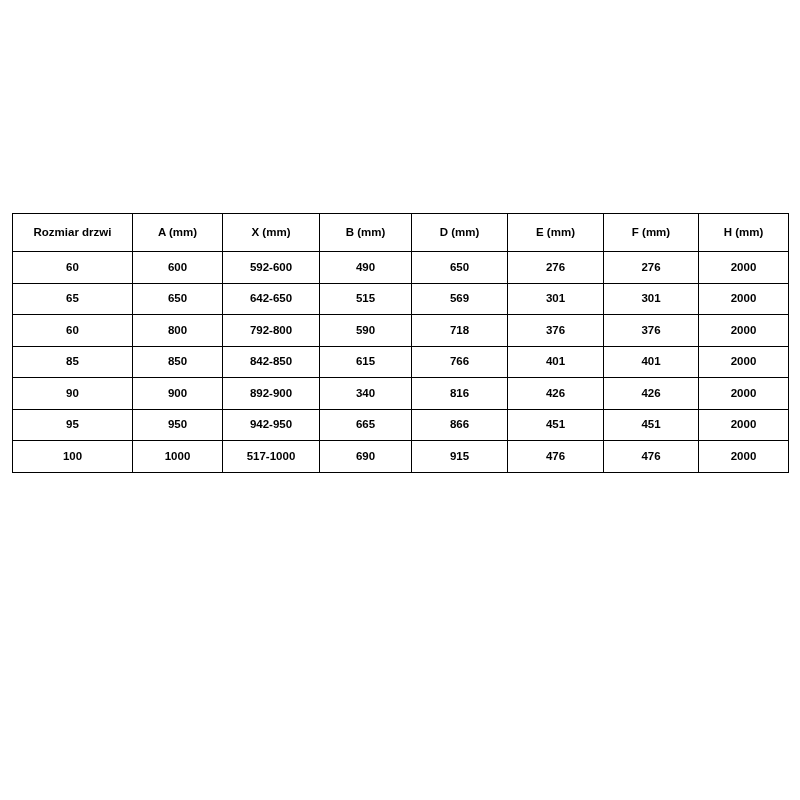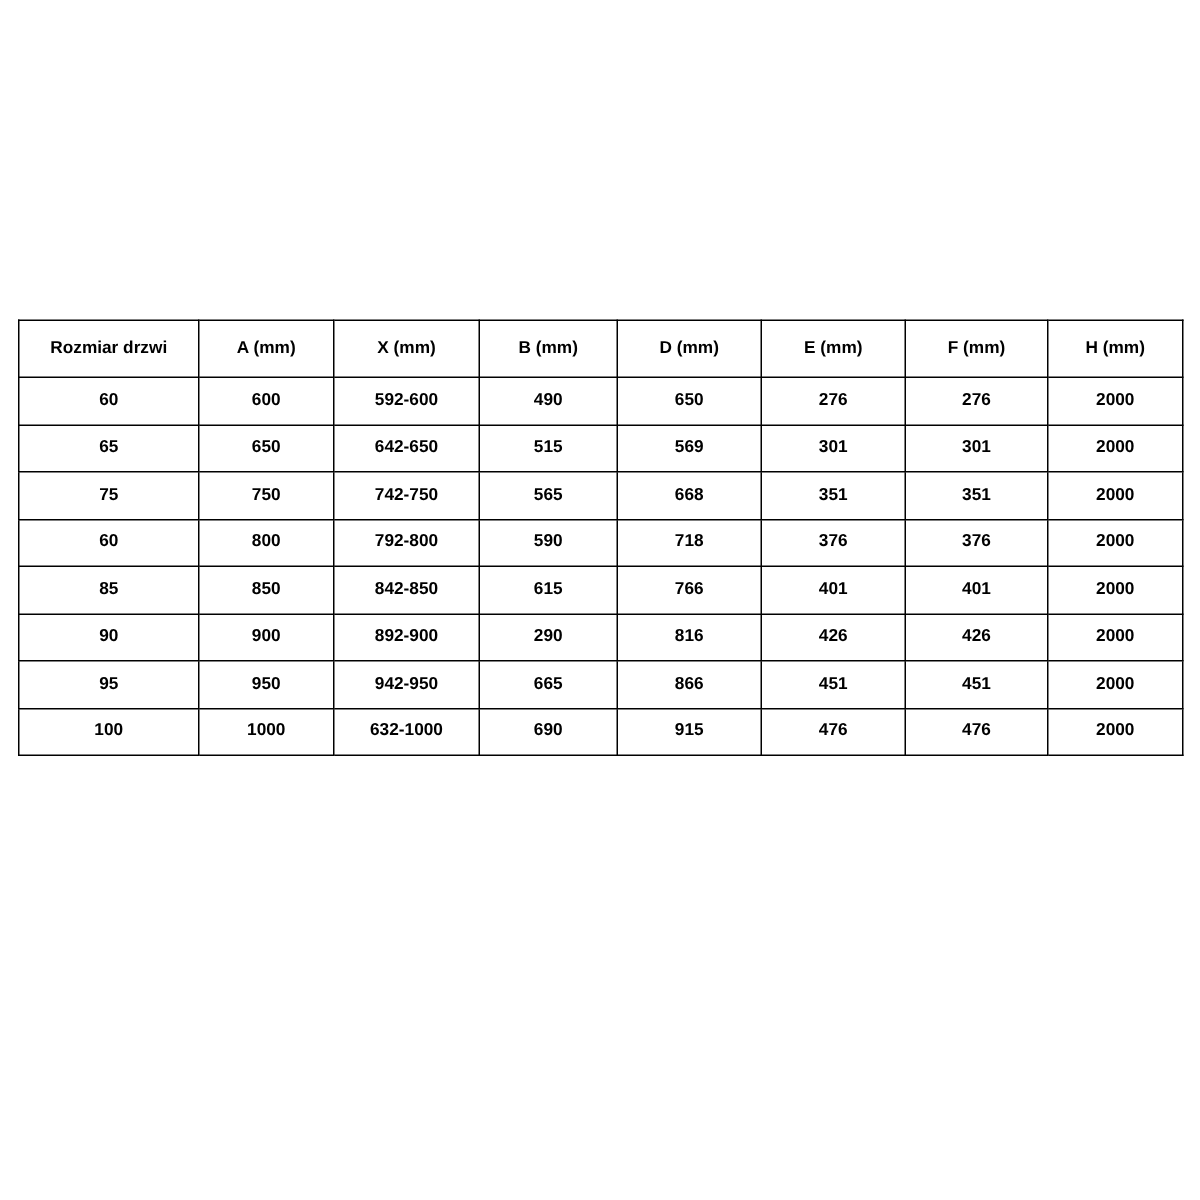--- a/index.html
+++ b/index.html
@@ -94,30 +94,20 @@
         <td>65</td>
         <td>650</td>
         <td>642-650</td>
         <td>515</td>
         <td>569</td>
         <td>301</td>
         <td>301</td>
         <td>2000</td>
       </tr>
       <tr>
-        <td>75</td>
-        <td>750</td>
-        <td>742-750</td>
-        <td>565</td>
-        <td>668</td>
-        <td>351</td>
-        <td>351</td>
-        <td>2000</td>
-      </tr>
-      <tr>
         <td>60</td>
         <td>800</td>
         <td>792-800</td>
         <td>590</td>
         <td>718</td>
         <td>376</td>
         <td>376</td>
         <td>2000</td>
       </tr>
       <tr>
@@ -127,40 +117,40 @@
         <td>615</td>
         <td>766</td>
         <td>401</td>
         <td>401</td>
         <td>2000</td>
       </tr>
       <tr>
         <td>90</td>
         <td>900</td>
         <td>892-900</td>
-        <td>290</td>
+        <td>340</td>
         <td>816</td>
         <td>426</td>
         <td>426</td>
         <td>2000</td>
       </tr>
       <tr>
         <td>95</td>
         <td>950</td>
         <td>942-950</td>
         <td>665</td>
         <td>866</td>
         <td>451</td>
         <td>451</td>
         <td>2000</td>
       </tr>
       <tr>
         <td>100</td>
         <td>1000</td>
-        <td>632-1000</td>
+        <td>517-1000</td>
         <td>690</td>
         <td>915</td>
         <td>476</td>
         <td>476</td>
         <td>2000</td>
       </tr>
     </tbody>
   </table>
 </div>
 

